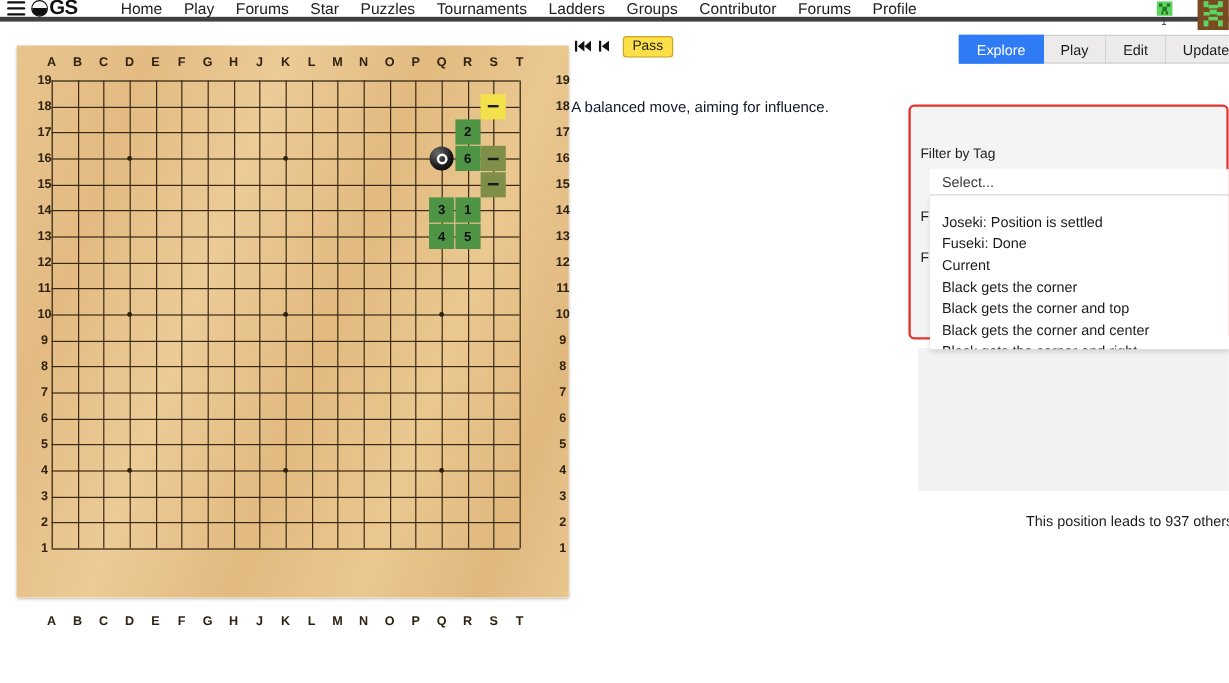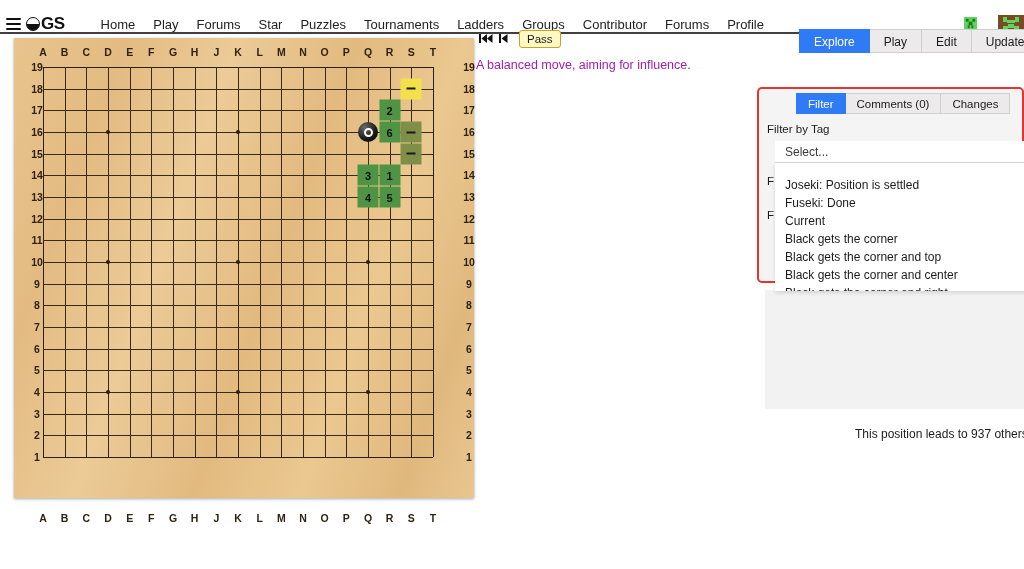--- a/index.html
+++ b/index.html
@@ -7,24 +7,24 @@
     width: 1024px; height: 569px;
     font-family: "Liberation Sans", sans-serif;
     background: #ffffff;
     overflow: hidden;
     color: #1b1b1b;
   }
   #root { position: relative; width: 1024px; height: 569px; }
 
   
   .navbar {
-    position: absolute; top: 16px; left: 0;
+    position: absolute; top: 0; left: 0;
     width: 1024px; height: 18px;
     background: #ffffff;
-    border-bottom: 2px solid #404040;
+    border-bottom: 4px solid #404040;
     display: flex; align-items: center;
   }
   .nav-left { display: flex; align-items: center; height: 23px; }
   .hamburger {
     width: 15px; height: 12px; margin-left: 6px; margin-right: 5px;
     display: flex; flex-direction: column; justify-content: space-between;
     cursor: pointer;
   }
   .hamburger i { display:block; height: 2px; background: #111; border-radius: 1px; }
   .logo-stone {
@@ -107,25 +107,25 @@
   
   .center-col { position: absolute; left: 476px; top: 28px; width: 280px; }
   .nav-controls { display: flex; align-items: center; height: 22px; }
   .navbtn {
     background: none; border: none; cursor: pointer;
     font-size: 13px; color: #111; padding: 0 3px; line-height: 1;
     font-family: "Liberation Sans", sans-serif;
   }
   .pass-btn {
     margin-left: 7px; font-size: 11.5px; padding: 2px 7px;
-    background: #fef9c3; border: 1px solid #c9a227; border-radius: 3px;
+    background: #fde047; border: 1px solid #c9a227; border-radius: 3px;
     color: #1b1b1b; cursor: pointer; font-family: "Liberation Sans", sans-serif;
   }
   .move-title { margin-top: 22px; font-size: 21px; font-weight: bold; color: #101010; }
-  .move-desc { margin-top: 8px; font-size: 12.5px; color: #a21caf; }
+  .move-desc { margin-top: 32px; font-size: 12.5px; color: #0f172a; }
 
   .meta-block { position: absolute; left: 476px; top: 427px; font-size: 12px; color: #1b1b1b; }
   .meta-block .line { line-height: 16px; }
   .meta-gap { height: 17px; }
   .contrib-link { color: #8c4bd8; text-decoration: none; cursor: pointer; }
   .contrib-q { color: #8c4bd8; font-size: 8px; vertical-align: super; }
   .moves-link { color: #1a57c8; text-decoration: none; cursor: pointer; }
 
   .leads-note {
     position: absolute; left: 855px; top: 427px;
@@ -431,25 +431,20 @@
   <div class="mode-tabs">
     <div class="mode-tab active">Explore</div>
     <div class="mode-tab">Play</div>
     <div class="mode-tab">Edit</div>
     <div class="mode-tab">Updates</div>
   </div>
 
   <div class="right-filler"></div>
 
   <div class="filter-panel">
-    <div class="panel-tabs">
-      <div class="panel-tab active">Filter</div>
-      <div class="panel-tab">Comments (0)</div>
-      <div class="panel-tab">Changes</div>
-    </div>
 
     <div class="filter-label">Filter by Tag</div>
     <div class="ghost-label ghost-1">F</div>
     <div class="ghost-label ghost-2">F</div>
 
     <div class="select-box">
       <span>Select...</span>
       
     </div>
 

